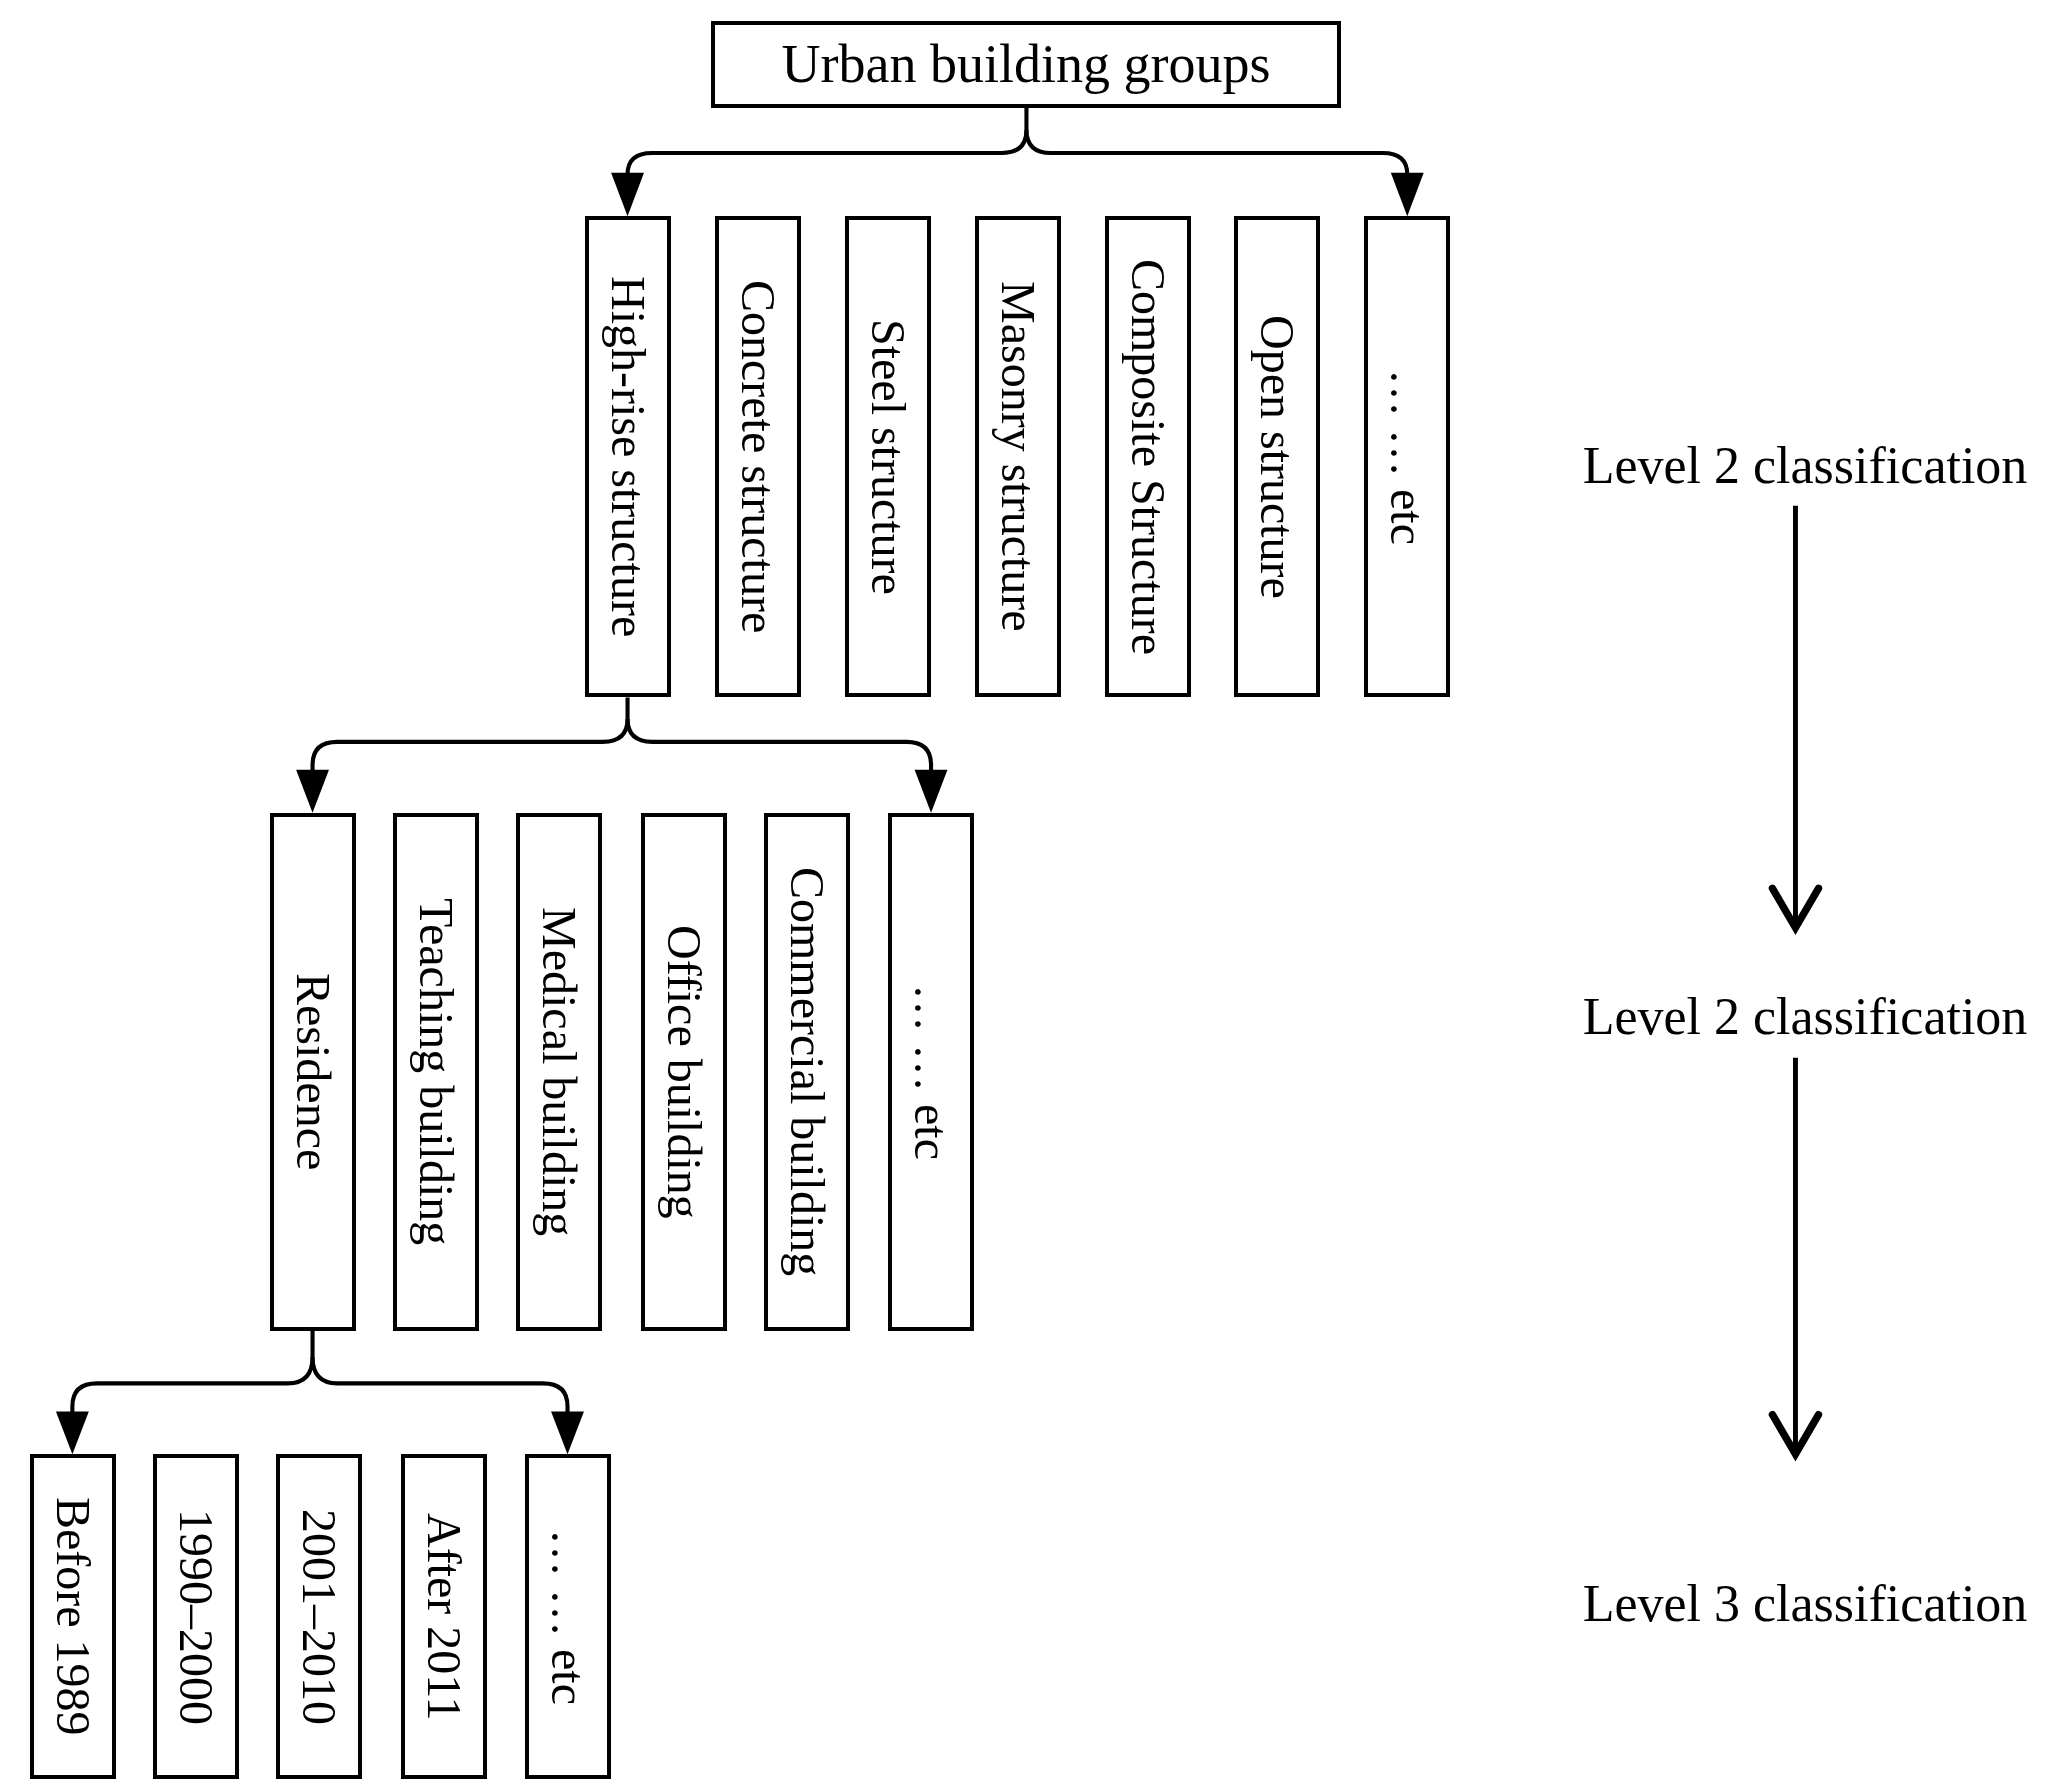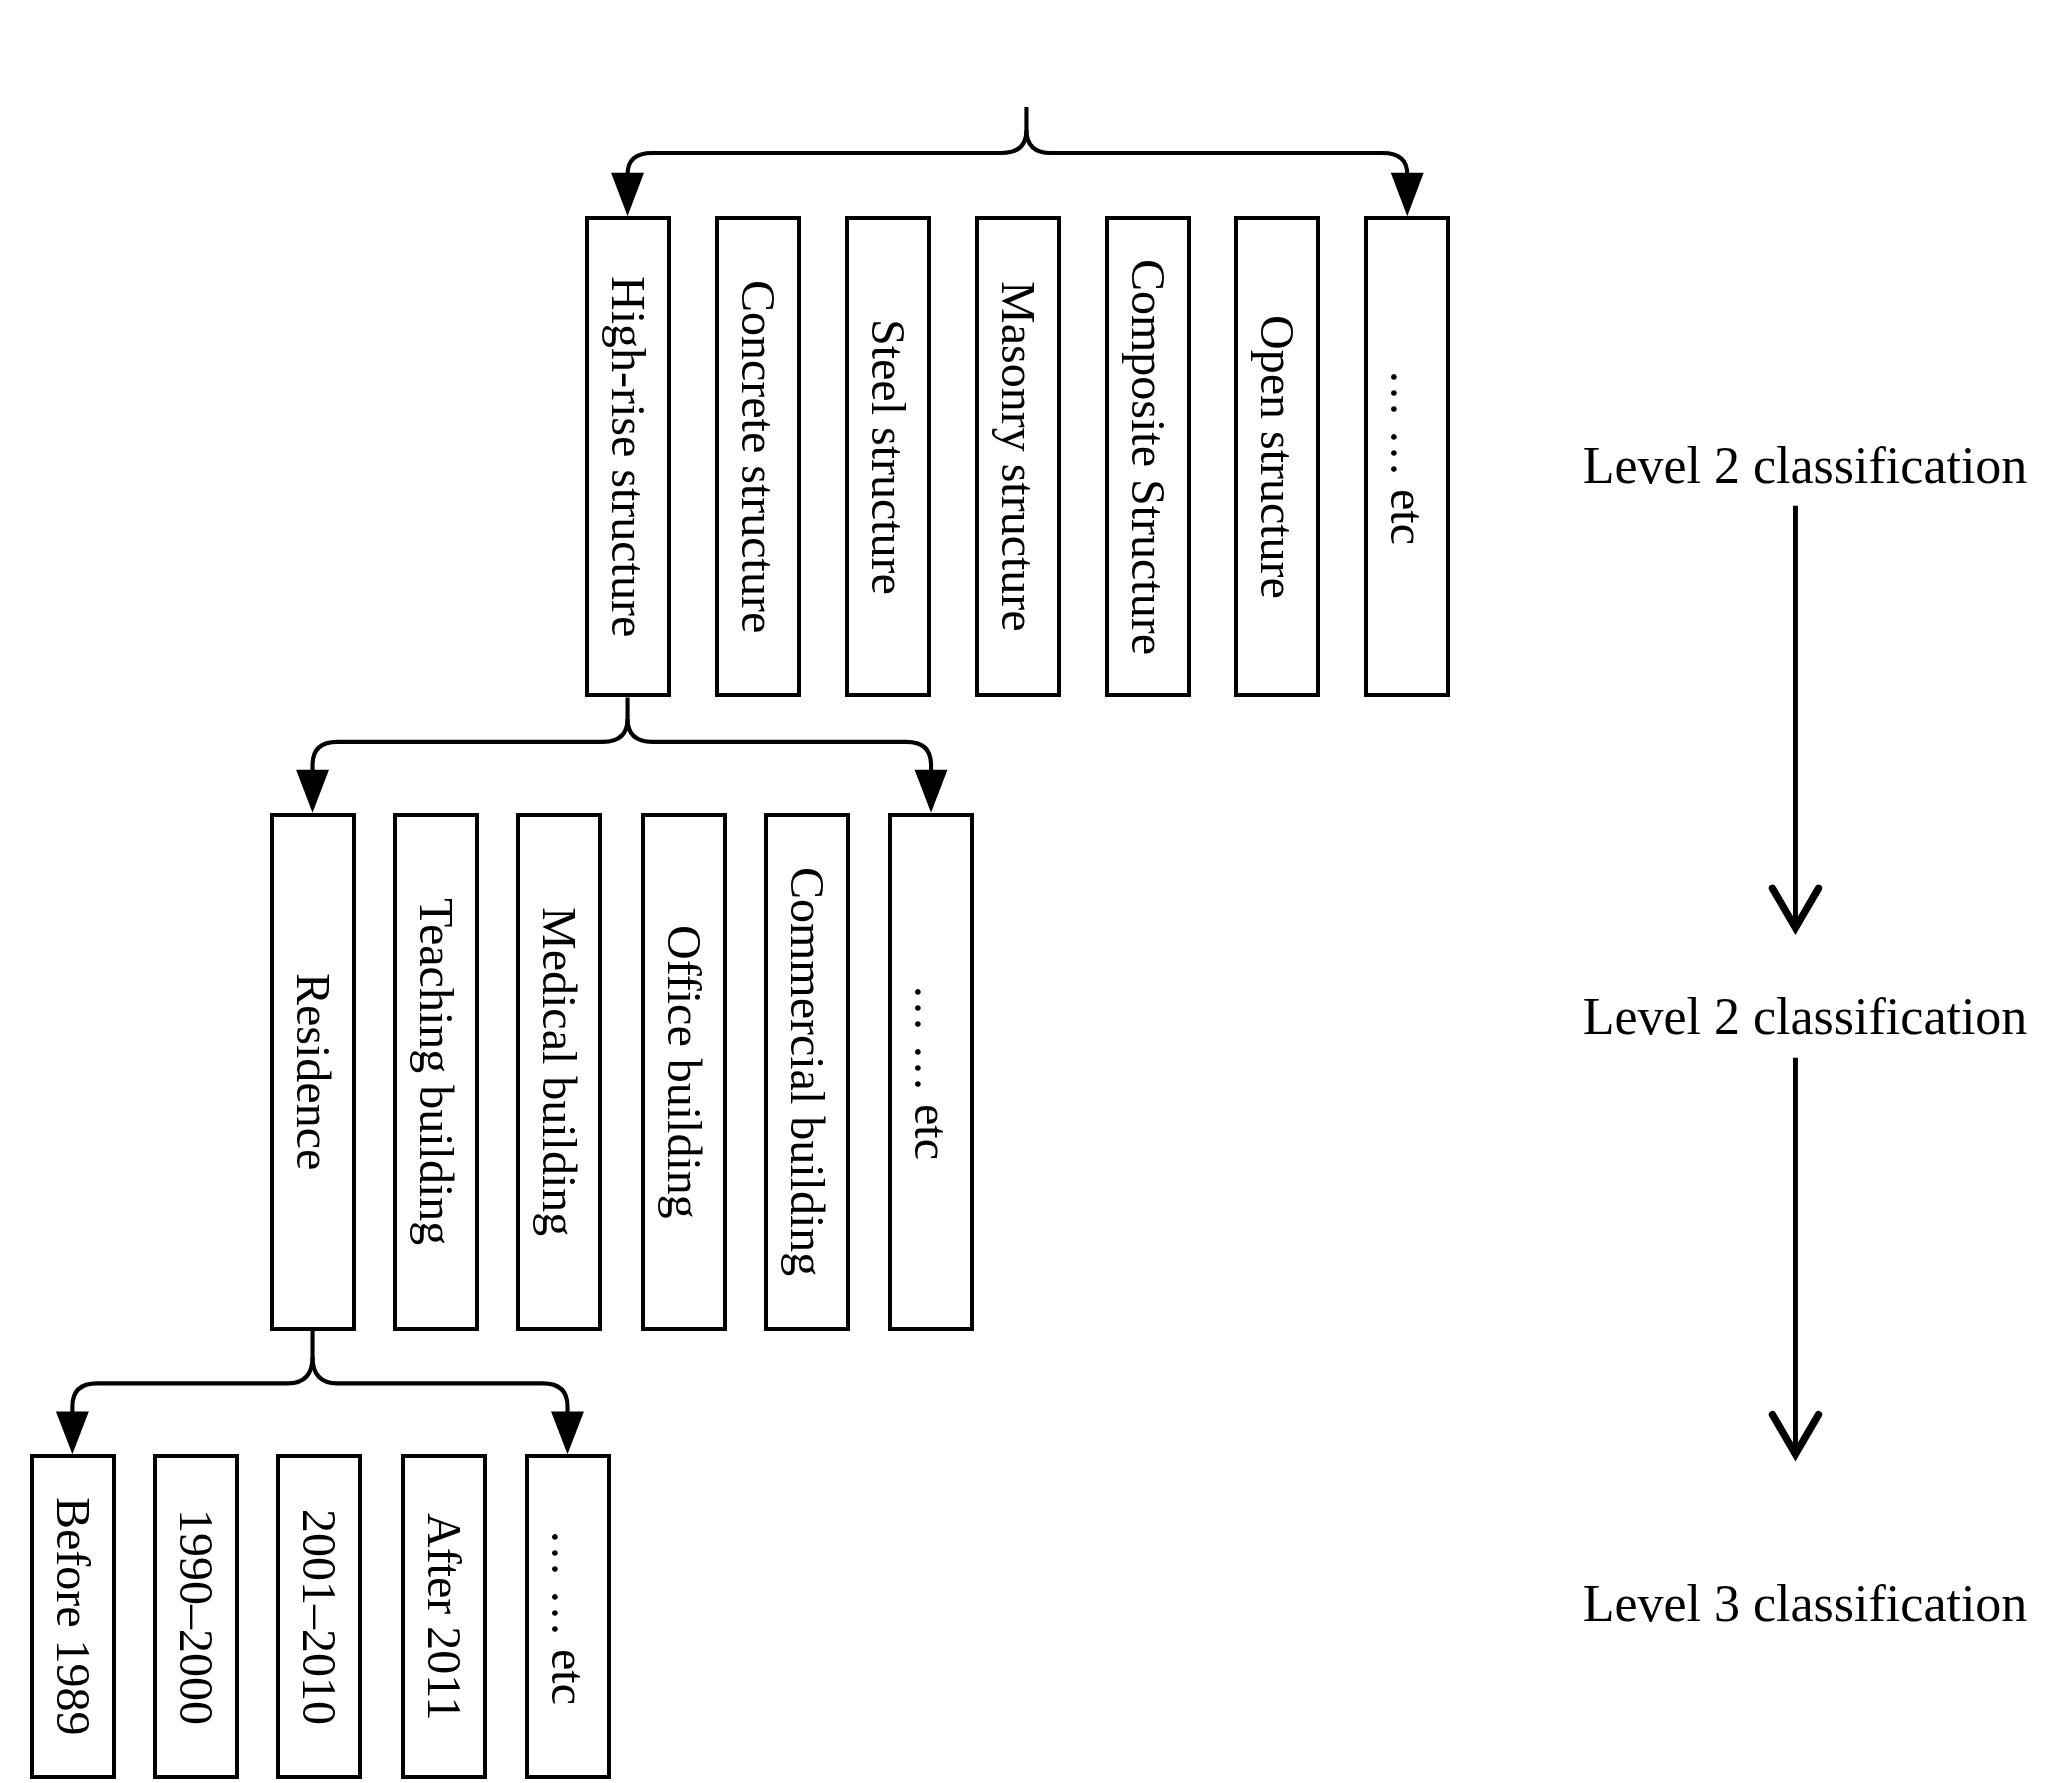--- a/index.html
+++ b/index.html
@@ -74,20 +74,23 @@
     <g fill="#000" stroke="none">
       <polygon points="743,210 783,210 763,263"></polygon>
       <polygon points="1691,210 1731,210 1711,263"></polygon>
       <polygon points="360,936 400,936 380,988"></polygon>
       <polygon points="1112,936 1152,936 1132,988"></polygon>
       <polygon points="68,1716 108,1716 88,1768"></polygon>
       <polygon points="670,1716 710,1716 690,1768"></polygon>
     </g>
   </svg>
 
+  <div class="box rootbox">
+    <span>Urban building groups</span>
+  </div>
 
   <div class="box vbox t1" style="left:585px">
     <span class="vlabel">High-rise structure</span>
   </div>
   <div class="box vbox t1" style="left:715px">
     <span class="vlabel">Concrete structure</span>
   </div>
   <div class="box vbox t1" style="left:845px">
     <span class="vlabel">Steel structure</span>
   </div>

